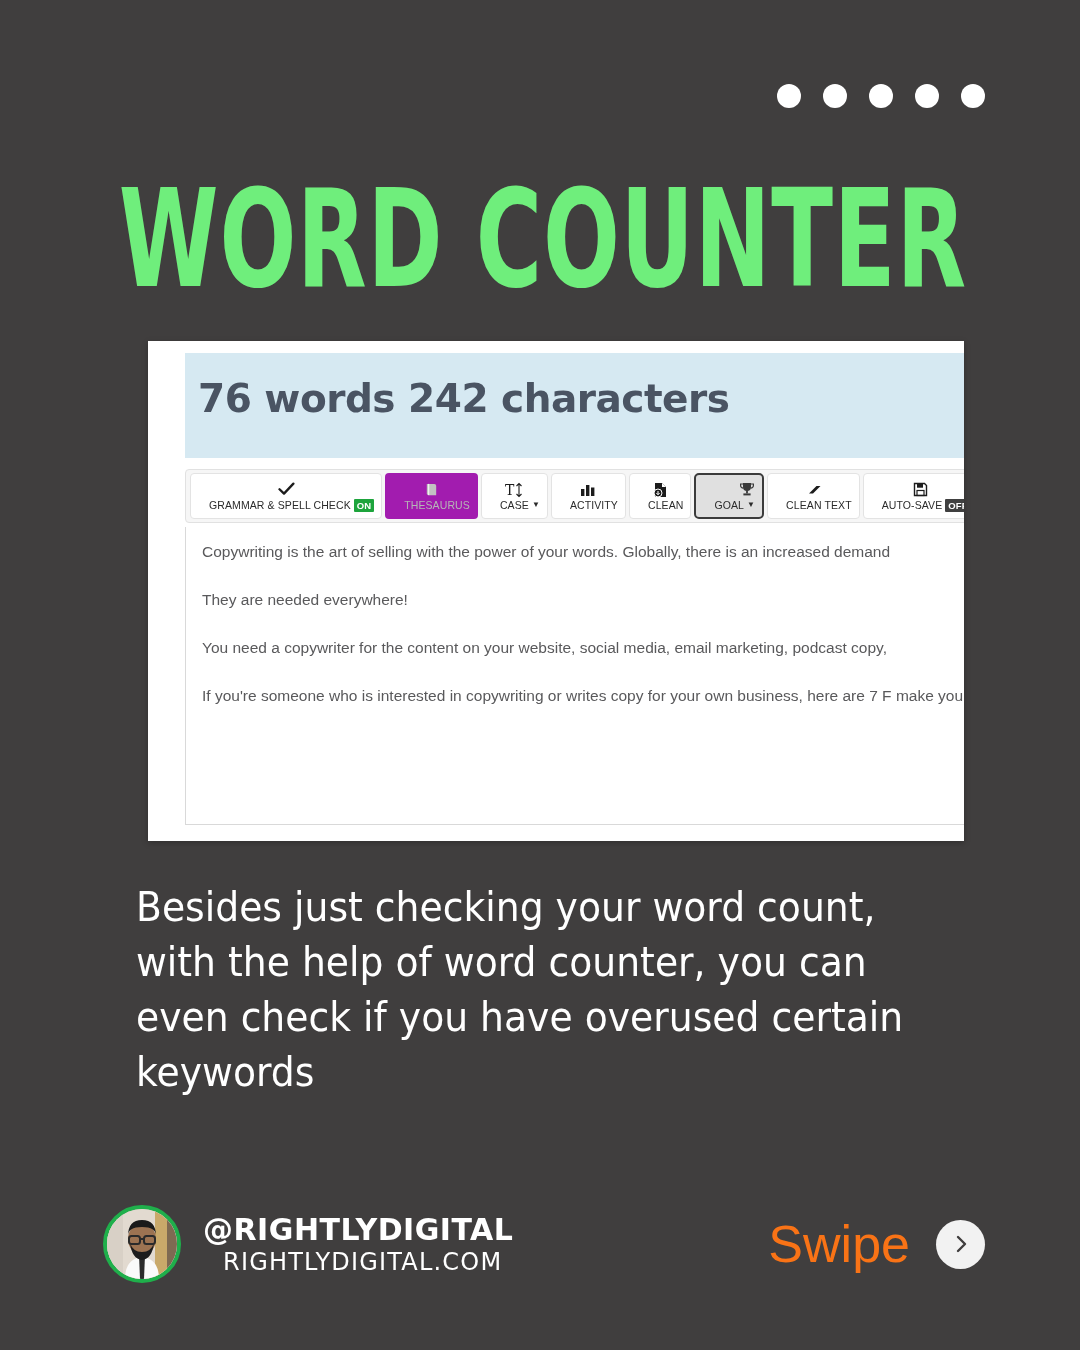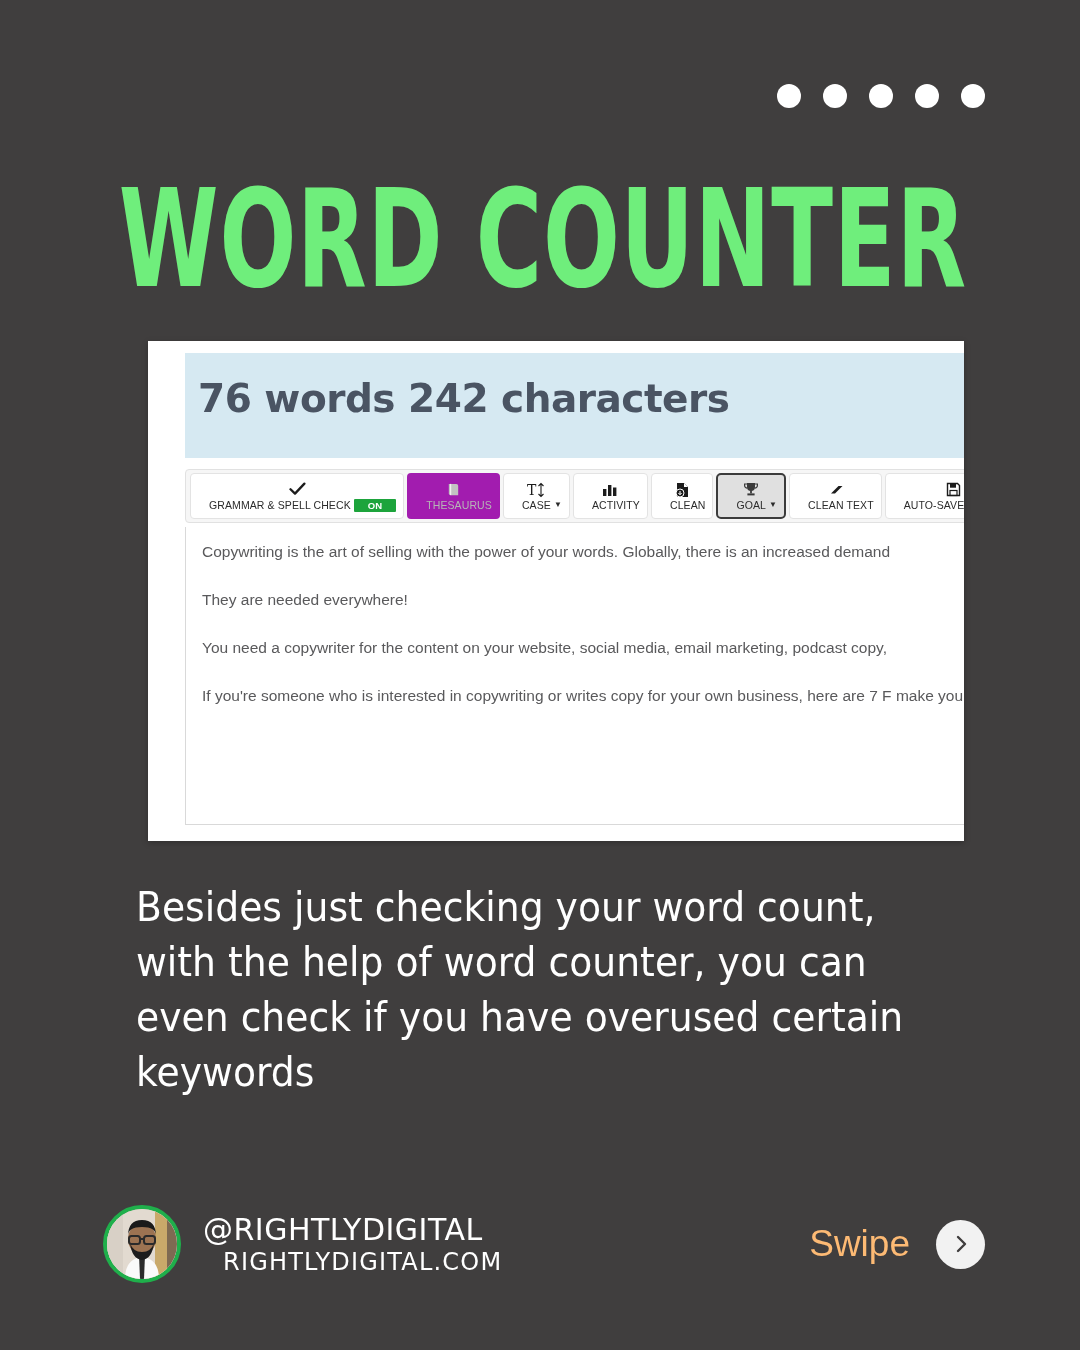--- a/index.html
+++ b/index.html
@@ -109,20 +109,21 @@
     justify-content: center;
     padding: 3px 7px;
     gap: 1px;
     white-space: nowrap;
   }
   .tb-btn.flat { background: #a21caf; border-color: transparent; }
   .tb-btn.active {
     background: #E0E0E0;
     border: 2px solid #3B3B3B;
     border-radius: 5px;
+    align-items: flex-end;
   }
   .tb-ico {
     font-size: 16px;
     line-height: 15px;
     color: #1C1C1C;
     height: 17px;
     display: flex;
     align-items: center;
     justify-content: center;
   }
@@ -138,21 +139,21 @@
     margin-left: 11px;
   }
   .tb-btn.disabled .tb-lbl { color: #B6B6B6; }
   .tb-btn.disabled .tb-ico { color: #C2C2C2; }
   .badge {
     display: inline-block;
     color: #FFFFFF;
     font-size: 9.5px;
     font-weight: 700;
     line-height: 11px;
-    padding: 1px 14px;
+    padding: 1px 3px;
     border-radius: 1px;
   }
   .badge.on  { background: #1DA43C; }
   .badge.off { background: #404040; }
   .caret { font-size: 8px; line-height: 8px; color: #2B2B2B; }
 
   
   .editor {
     position: absolute;
     left: 37px;
@@ -206,42 +207,42 @@
     overflow: hidden;
     flex: none;
     background: #D9CEC2;
     position: relative;
   }
   .avatar-ring svg { display: block; }
   .handle-block { margin-left: 22px; }
   .handle {
     color: #FFFFFF;
     font-size: 30px;
-    font-weight: 400;
+    font-weight: 700;
     letter-spacing: 0.5px;
     line-height: 35px;
     font-family: "DejaVu Sans", sans-serif;
   }
   .site {
     color: #FFFFFF;
     font-size: 24px;
     letter-spacing: 1.2px;
     line-height: 30px;
     margin-left: 20px;
     font-family: "DejaVu Sans", sans-serif;
   }
   .swipe-wrap {
     margin-left: auto;
     display: flex;
     align-items: center;
     gap: 26px;
   }
   .swipe-lbl {
-    color: #fdba74;
-    font-size: 37px;
+    color: #f97316;
+    font-size: 52px;
     line-height: 44px;
   }
   .swipe-btn {
     width: 49px;
     height: 49px;
     border-radius: 50%;
     background: #F2F2F2;
     display: flex;
     align-items: center;
     justify-content: center;

